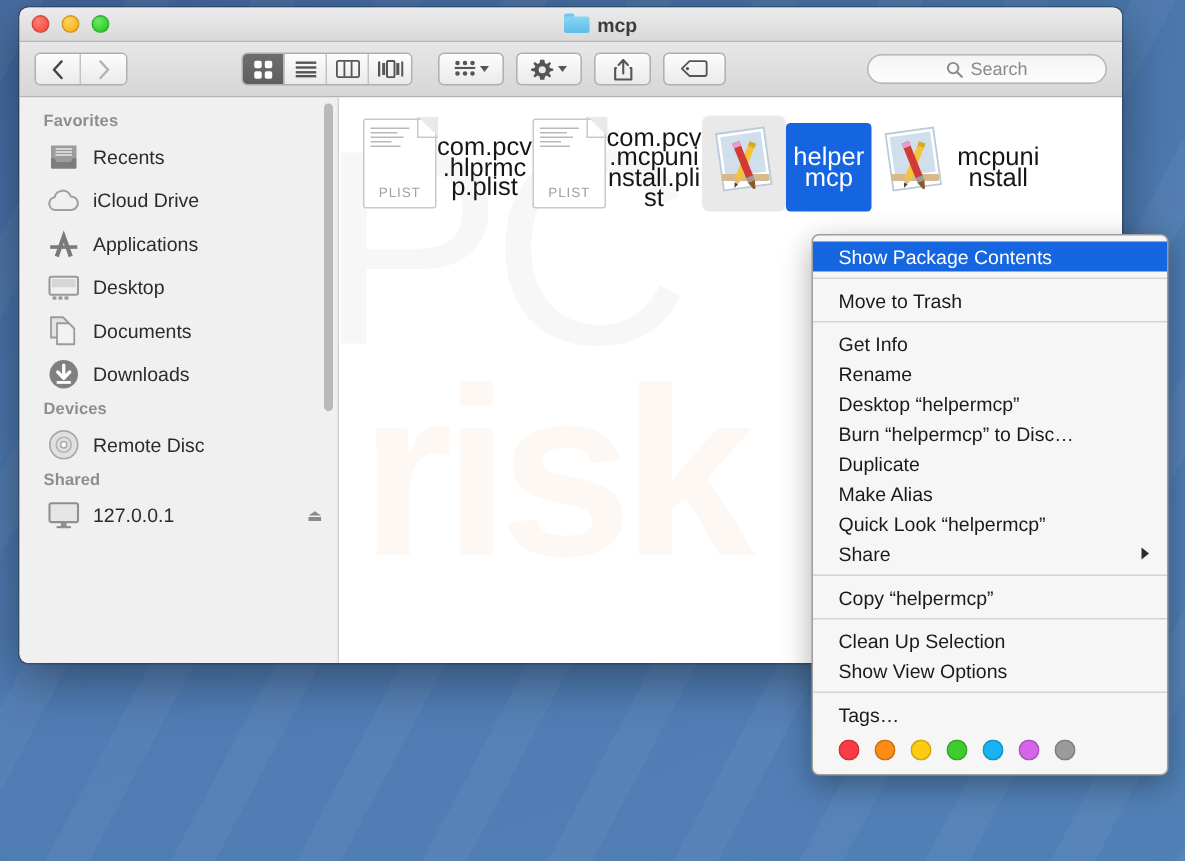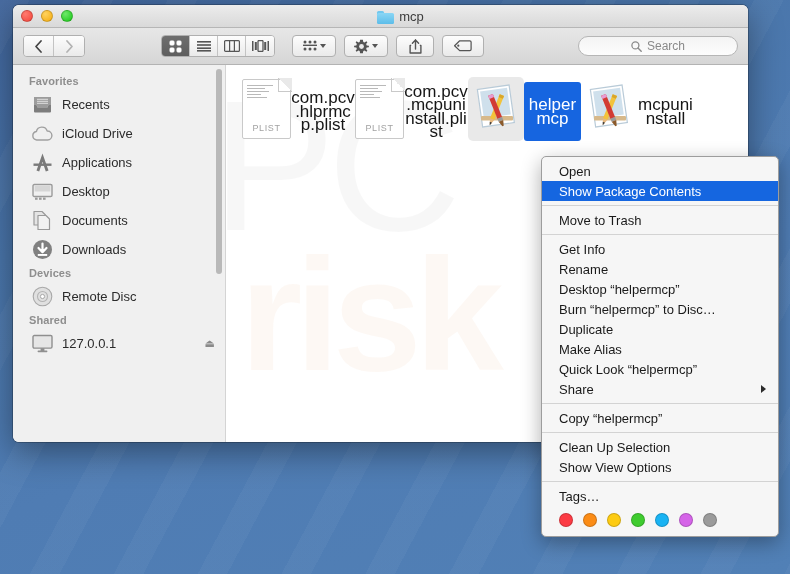--- a/index.html
+++ b/index.html
@@ -67,23 +67,23 @@
   .light.close  { background: radial-gradient(circle at 35% 30%, #ff7b6f, #f4443a); }
   .light.min    { background: radial-gradient(circle at 35% 30%, #ffd25e, #f5ab0d); }
   .light.max    { background: radial-gradient(circle at 35% 30%, #6ee86a, #19c716); }
 
   #window-title {
     position: absolute;
     left: 0; right: 0;
     text-align: center;
     font-size: 13px;
     color: #3c3c3c;
-    font-weight: 400;
-    display: flex;
-    align-items: flex-end;
+    font-weight: 700;
+    display: flex;
+    align-items: flex-start;
     justify-content: center;
     gap: 5px;
     pointer-events: none;
     margin-left: 40px;
   }
   .folder-icon {
     width: 17px; height: 13px;
     position: relative;
     flex: 0 0 auto;
   }
@@ -721,21 +721,20 @@
             <div class="file-label">mcpuninstall</div>
           </div>
 
         </div>
       </div>
     </div>
   </div>
 
   <div id="context-menu">
 
-    <div class="menu-item">Open</div>
     <div class="menu-item highlight" style="background: rgb(21, 102, 224);">Show Package Contents</div>
 
     <div class="menu-sep"></div>
 
     <div class="menu-item">Move to Trash</div>
 
     <div class="menu-sep"></div>
 
     <div class="menu-item">Get Info</div>
     <div class="menu-item">Rename</div>

